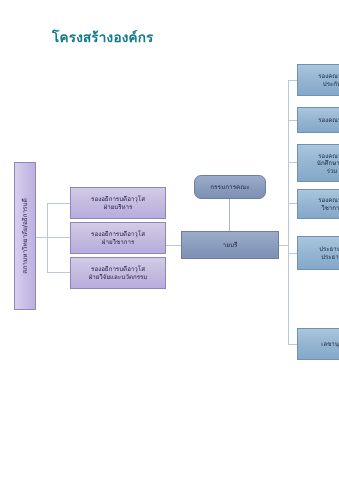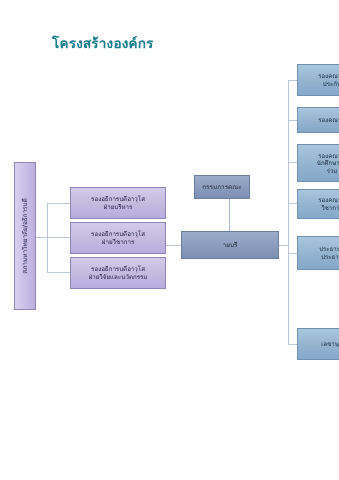--- a/index.html
+++ b/index.html
@@ -21,21 +21,21 @@
     left: 0; top: 0;
     width: 339px;
     height: 480px;
     background: #ffffff;
   }
 
   
   #title {
     position: absolute;
     left: 52px;
-    top: 32px;
+    top: 26px;
     font-size: 13.5px;
     font-weight: bold;
     color: #137a8c;
     letter-spacing: 0.2px;
     white-space: nowrap;
   }
 
   
   .box {
     position: absolute;
@@ -124,21 +124,21 @@
   <div class="box purple" style="left:70px; top:222px; width:96px; height:32px;">
     <span class="ln">รองอธิการบดีอาวุโส</span>
     <span class="ln">ฝ่ายวิชาการ</span>
   </div>
 
   <div class="box purple" style="left:70px; top:257px; width:96px; height:32px;">
     <span class="ln">รองอธิการบดีอาวุโส</span>
     <span class="ln">ฝ่ายวิจัยและนวัตกรรม</span>
   </div>
 
-  <div class="box slate" style="left:194px; top:175px; width:56px; height:24px;">
+  <div class="box slate" style="left:194px; top:175px; width:72px; height:24px;border-radius:7px;">
     <span class="ln">กรรมการคณะ</span>
   </div>
 
   <div class="conn v dark" style="left:229px; top:199px; height:32px;"></div>
 
   <div class="box slate" style="left:181px; top:231px; width:98px; height:28px;">
     <span class="ln">ายบรี</span>
   </div>
 
   <div class="conn h" style="left:166px; top:245px; width:15px;"></div>

